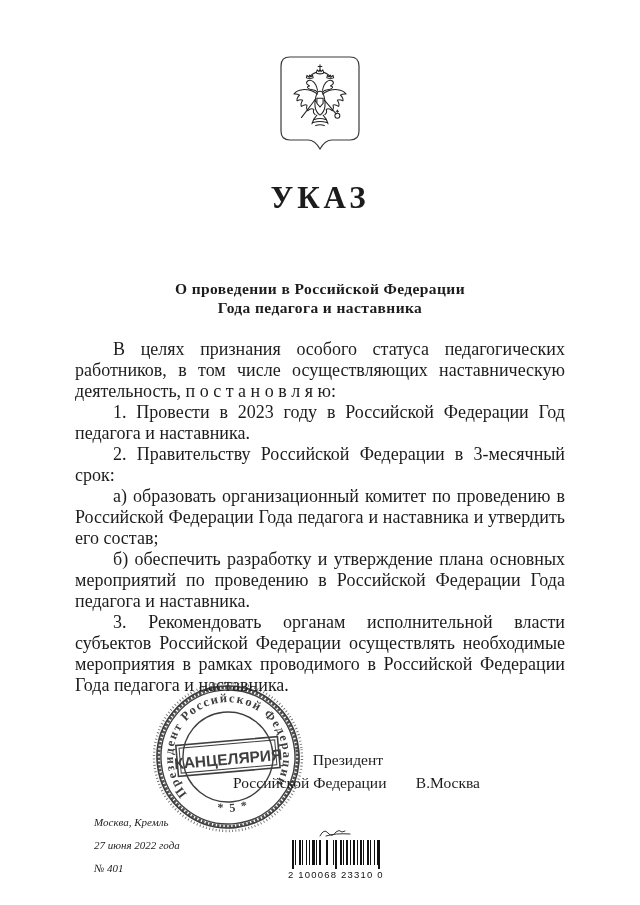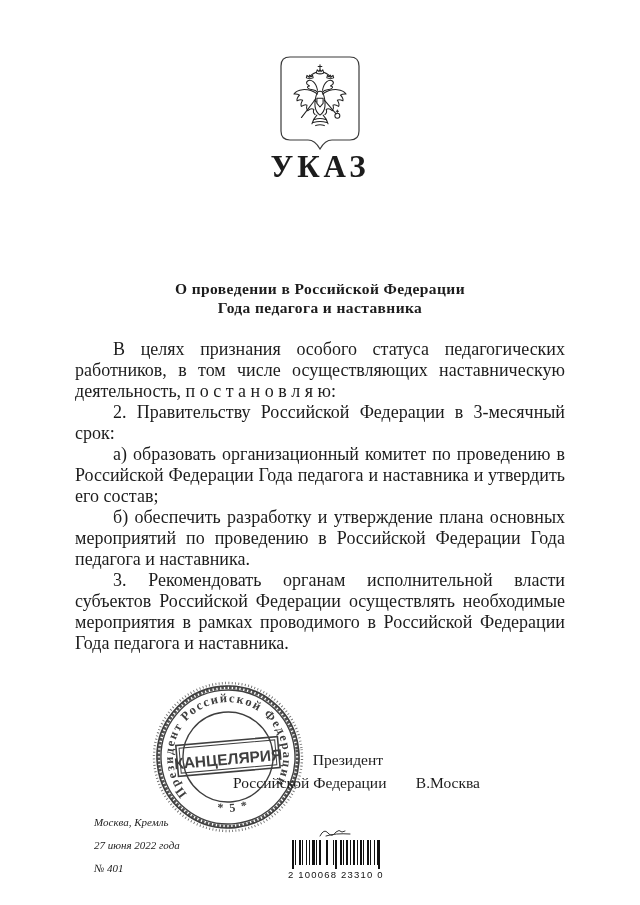--- a/index.html
+++ b/index.html
@@ -8,21 +8,21 @@
     background:#ffffff;overflow:hidden;
     font-family:"Liberation Serif",serif;color:#1c1c1c;
   }
   .abs{position:absolute;}
   .centered{left:0;right:0;text-align:center;}
 
   
   .emblem-box{left:280px;top:56px;width:80px;height:95px;}
 
   
-  .doc-type{top:149px;font-size:31px;font-weight:bold;letter-spacing:4px;}
+  .doc-type{top:180px;font-size:31px;font-weight:bold;letter-spacing:4px;}
   .issuer{top:210px;font-size:19px;letter-spacing:1.5px;word-spacing:10px;}
 
   
   .decree-title{top:279px;font-size:15.5px;font-weight:bold;line-height:19px;letter-spacing:.4px;}
 
   
   .body-text{left:75px;top:339px;width:490px;font-size:18px;line-height:21px;}
   .body-text p{margin:0;text-indent:38px;text-align:justify;}
 
   
@@ -86,20 +86,21 @@
 
   <div class="abs centered doc-type">УКАЗ</div>
 
   <div class="abs centered decree-title">
     <div>О проведении в Российской Федерации</div>
     <div>Года педагога и наставника</div>
   </div>
 
   <div class="abs body-text">
       <p class="para">В целях признания особого статуса педагогических работников, в том числе осуществляющих наставническую деятельность, п о с т а н о в л я ю:</p>
+      <p class="para">1. Провести в 2023 году в Российской Федерации Год педагога и наставника.</p>
       <p class="para">2. Правительству Российской Федерации в 3-месячный срок:</p>
       <p class="para">а) образовать организационный комитет по проведению в Российской Федерации Года педагога и наставника и утвердить его состав;</p>
       <p class="para">б) обеспечить разработку и утверждение плана основных мероприятий по проведению в Российской Федерации Года педагога и наставника.</p>
       <p class="para">3. Рекомендовать органам исполнительной власти субъектов Российской Федерации осуществлять необходимые мероприятия в рамках проводимого в Российской Федерации Года педагога и наставника.</p>
     </div>
 
   <div class="abs sig-title1">Президент</div>
   <div class="abs sig-row">
     <span>Российской Федерации</span>
     <span>В.Москва</span>

